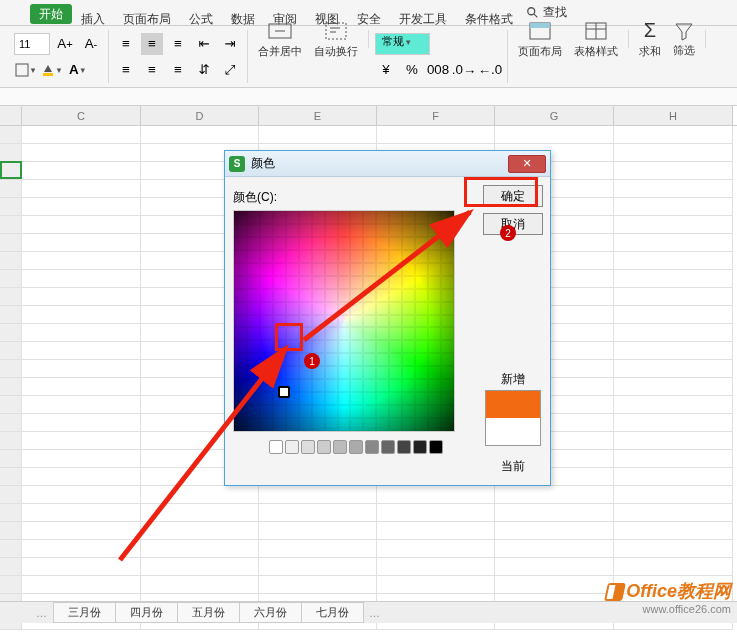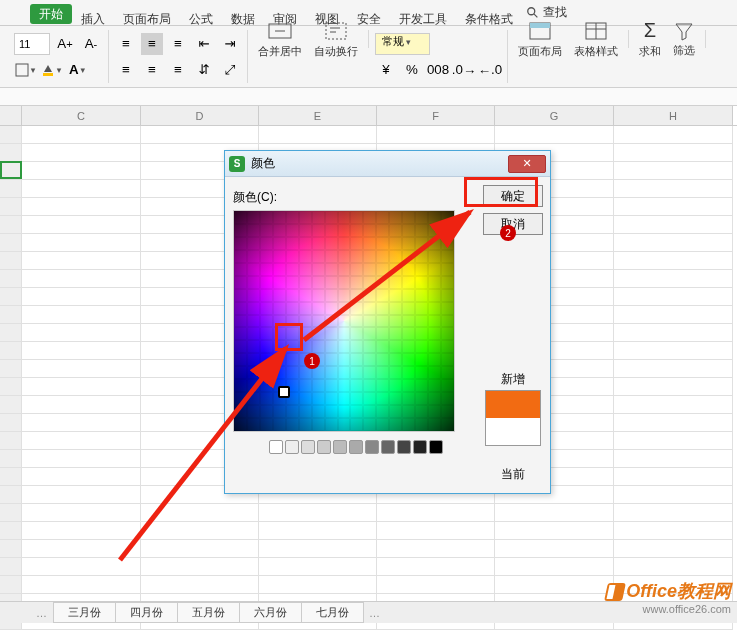--- a/index.html
+++ b/index.html
@@ -14,21 +14,21 @@
 
 
 .ribbon { display: flex; background: #f5f5f5; padding: 4px 0 4px 8px; border-bottom: 1px solid #d0d0d0; height: 62px; }
 .grp { display: flex; flex-direction: column; padding: 0 6px; border-right: 1px solid #d8d8d8; justify-content: center; gap: 4px; }
 .grp.row { flex-direction: row; align-items: center; }
 .btn-row { display: flex; gap: 4px; align-items: center; }
 .tb-btn { width: 22px; height: 22px; display: flex; align-items: center; justify-content: center; border: none; background: transparent; cursor: pointer; }
 .tb-btn.sel { background: #d0d0d0; }
 .tb-lg { display: flex; flex-direction: column; align-items: center; font-size: 11px; color: #333; cursor: pointer; padding: 2px 4px; gap: 2px; }
 .fs-input { width: 36px; height: 22px; border: 1px solid #ccc; font-size: 11px; text-align: left; padding-left: 4px; }
-.sel-input { height: 22px; border: 1px solid #ccc; font-size: 11px; padding: 0 18px 0 6px; position: relative; background:#fef9c3; }
+.sel-input { height: 22px; border: 1px solid #ccc; font-size: 11px; padding: 0 18px 0 6px; position: relative; background:#5eead4; }
 .dd { font-size: 9px; color: #555; margin-left: 2px; }
 
 
 .sheet-area { position: relative; height: 550px; overflow: hidden; }
 .col-hdr { display: flex; height: 20px; border-bottom: 1px solid #ccc; }
 .col-h { border-right: 1px solid #ccc; text-align: center; font-size: 11px; color: #777; line-height: 20px; background: #eee; }
 .rows { }
 .row { display: flex; height: 18px; }
 .cell { border-right: 1px solid #e0e0e0; border-bottom: 1px solid #e0e0e0; height: 18px; }
 
@@ -52,21 +52,21 @@
 .cg-overlay { position:absolute; inset:0; background: radial-gradient(circle at 50% 50%, rgba(255,255,255,.9) 0%, rgba(255,255,255,0) 55%, rgba(0,0,0,.85) 100%); }
 .cg-cells { position:absolute; inset:0; display:grid; grid-template-columns:repeat(17,1fr); grid-template-rows:repeat(17,1fr); }
 .cg-cells div{border:1px solid rgba(0,0,0,.06);}
 .sel-swatch { position:absolute; left:44px; top:175px; width:12px; height:12px; border:2px solid #000; background:#fff; border-radius:2px; }
 .gray-row { display:flex; gap:2px; justify-content:center; margin-top:8px; }
 .gray-row div { width:14px; height:14px; border-radius:2px; }
 .right-pane { width:64px; padding-left:6px; display:flex; flex-direction:column; align-items:center; }
 .ok-btn, .cancel-btn { width:60px; height:22px; font-size:12px; border:1px solid #888; background:#eee; cursor:pointer; margin-bottom:6px; }
 .preview-lbl { font-size:12px; margin-top: 130px; }
 .preview-box { width:56px; height:56px; border:1px solid #999; margin-top:2px; background: linear-gradient(to bottom, #f26b12 0%, #f26b12 50%, #fff 50%, #fff 100%); }
-.cur-lbl { font-size:12px; margin-top:20px; }
+.cur-lbl { font-size:12px; margin-top:12px; }
 
 
 .annot { position:absolute; pointer-events:none; }
 .red-box { border:3px solid #e21; }
 .badge { width:16px;height:16px;border-radius:50%;background:#c00;color:#fff;font-size:10px;display:flex;align-items:center;justify-content:center;position:absolute; }
 
 
 .wm { position:absolute; right:6px; bottom:28px; font-size:18px; font-weight:bold; font-style:italic; color:#e67817; text-align:right; }
 .wm .sub { font-size:11px; font-weight:normal; font-style:normal; color:#888; display:block; }
 .wm-logo { display:inline-block; width:18px; height:18px; background:#e67817; border-radius:3px; transform:skewX(-12deg); margin-right:2px; vertical-align:middle; position:relative; }

